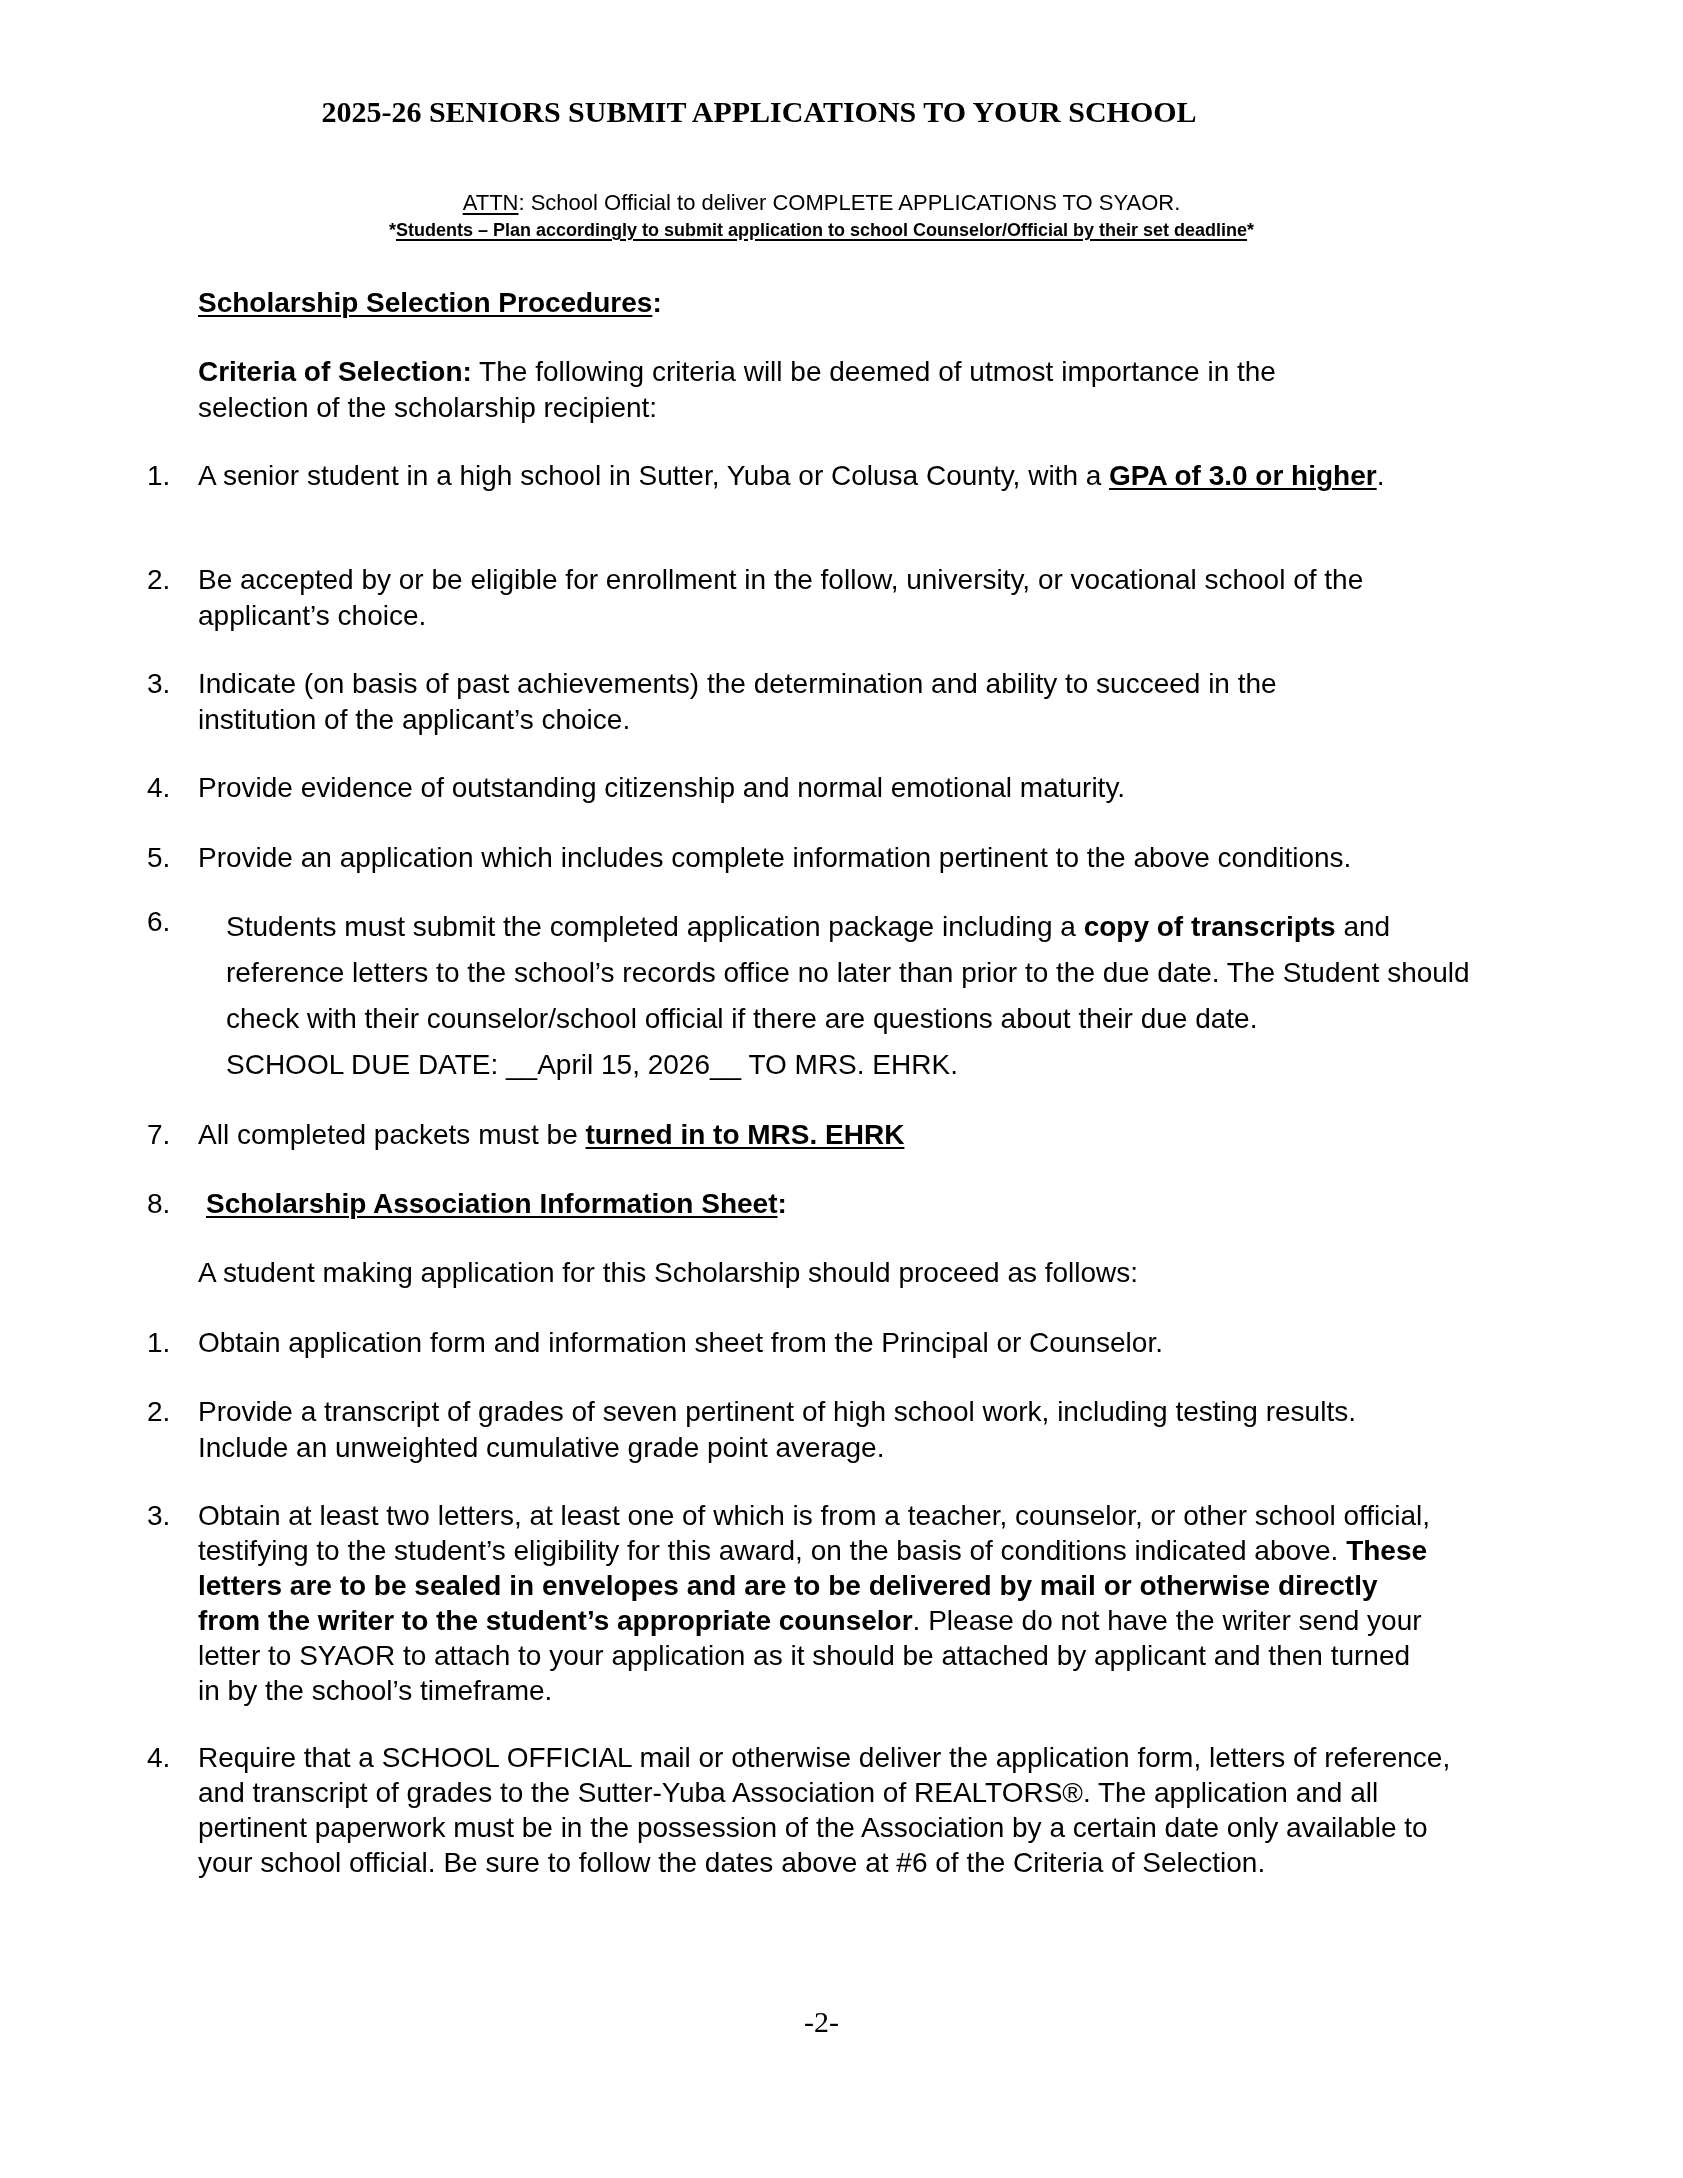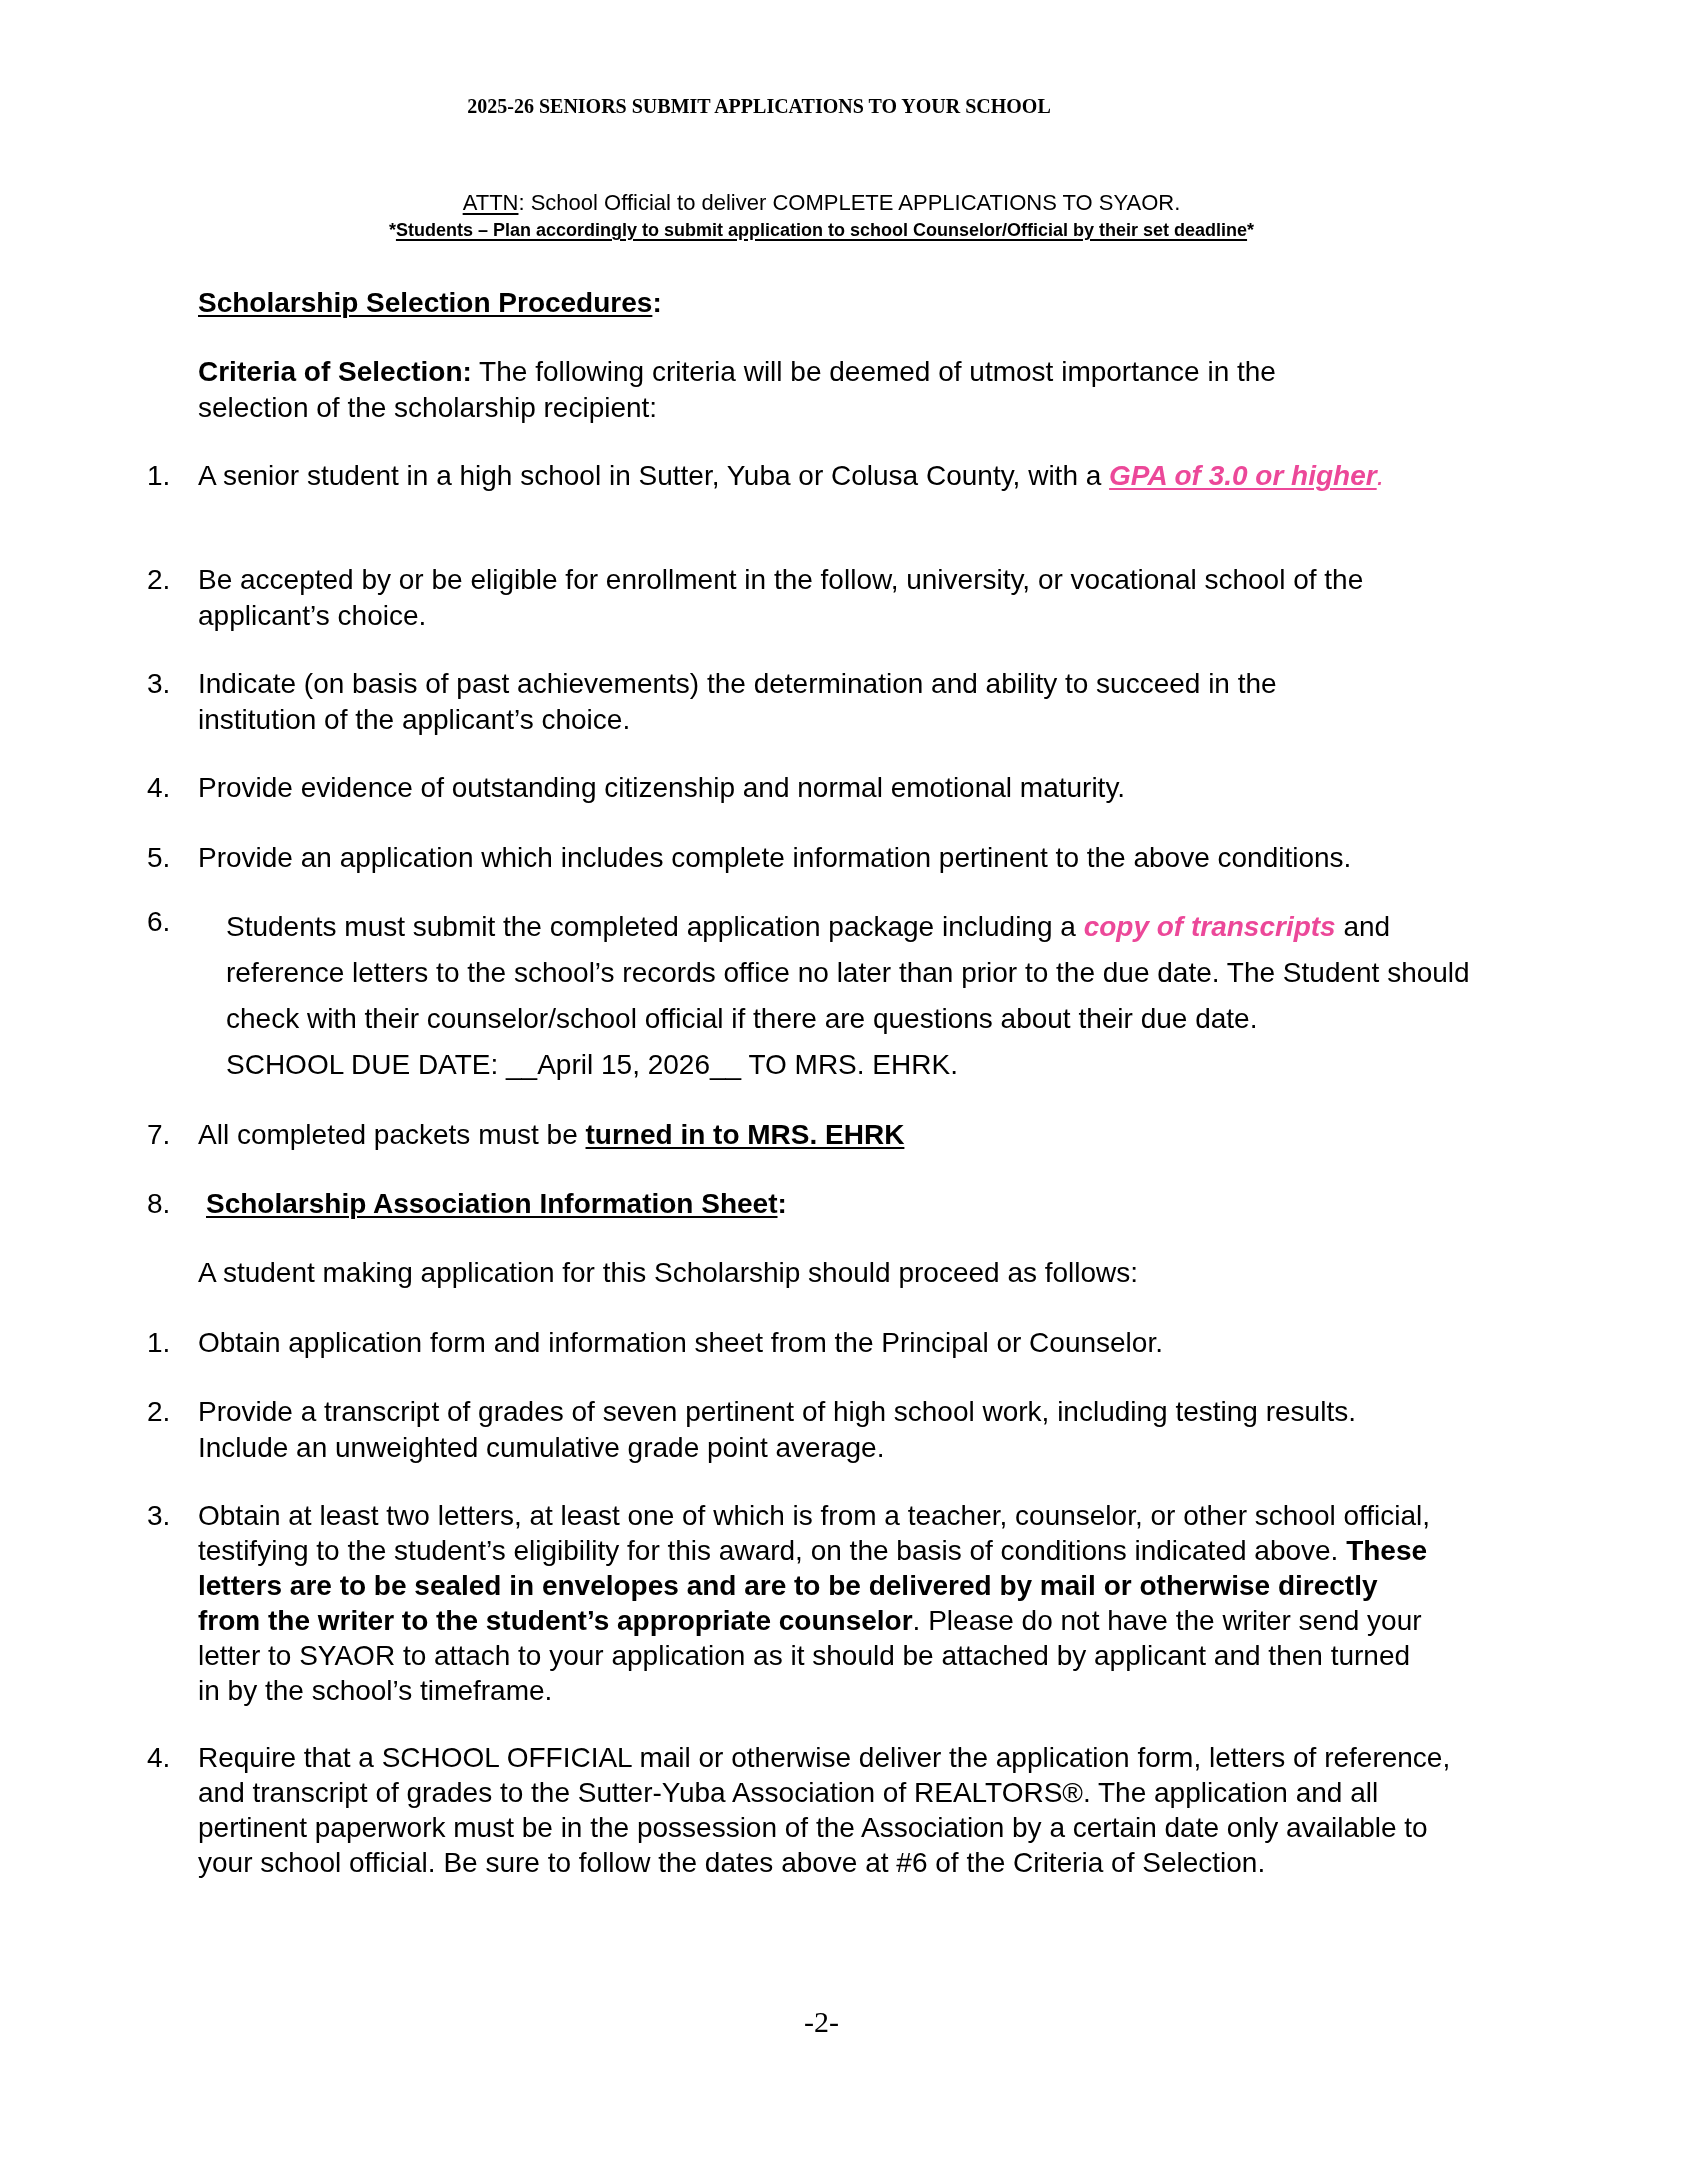--- a/index.html
+++ b/index.html
@@ -1,33 +1,33 @@
 <!DOCTYPE html>
 <html><head>
 <meta charset="utf-8">
 <style>
   html, body { margin: 0; padding: 0; background: #ffffff; }
   body { width: 1683px; height: 2178px; position: relative; overflow: hidden; color: #000; }
   .page { position: absolute; left: 0; top: 0; width: 1683px; height: 2178px; }
   .title {
     position: absolute; left: 0; width: 1558px; top: 95px; text-align: center;
-    font-family: "Liberation Serif", serif; font-weight: bold; font-size: 20px; letter-spacing: 0px;
+    font-family: "Liberation Serif", serif; font-weight: bold; font-size: 30px; letter-spacing: 0px;
     padding-right: 40px; box-sizing: border-box;
   }
   .sans { font-family: "Liberation Sans", sans-serif; }
   .attn {
     position: absolute; left: 0; width: 1683px; top: 190px; text-align: center;
     font-size: 22px; padding-right: 40px; box-sizing: border-box;
   }
   .students-note {
     position: absolute; left: 0; width: 1683px; top: 220px; text-align: center;
     font-size: 18px; font-weight: bold; padding-right: 40px; box-sizing: border-box;
   }
   .u { text-decoration: underline; text-underline-offset: 3px; text-decoration-thickness: 2px; }
-  .red { color: #ec4899; font-style: italic; }
+  .red { color: #000000; }
   .b { font-weight: bold; }
   .block { position: absolute; left: 198px; width: 1287px; font-size: 28px; line-height: 36px; }
   .item { position: absolute; left: 147px; width: 1339px; font-size: 28px; line-height: 36px; }
   .item .num { position: absolute; left: 0; top: 0; width: 51px; }
   .item .txt { position: absolute; left: 51px; top: 0; width: 1287px; }
   .wide .txt { line-height: 46px; margin-left: 28px; }
   .pagenum {
     position: absolute; left: 0; width: 1683px; top: 2005px; text-align: center;
     font-family: "Liberation Serif", serif; font-size: 30px; padding-right: 40px; box-sizing: border-box;
   }

